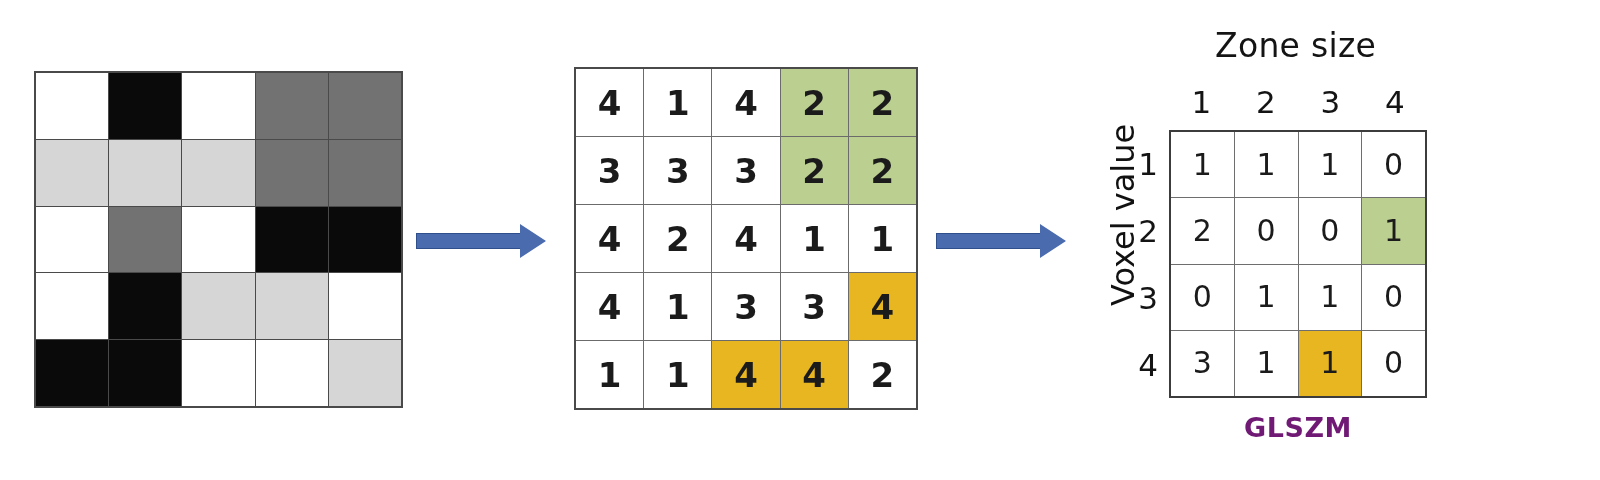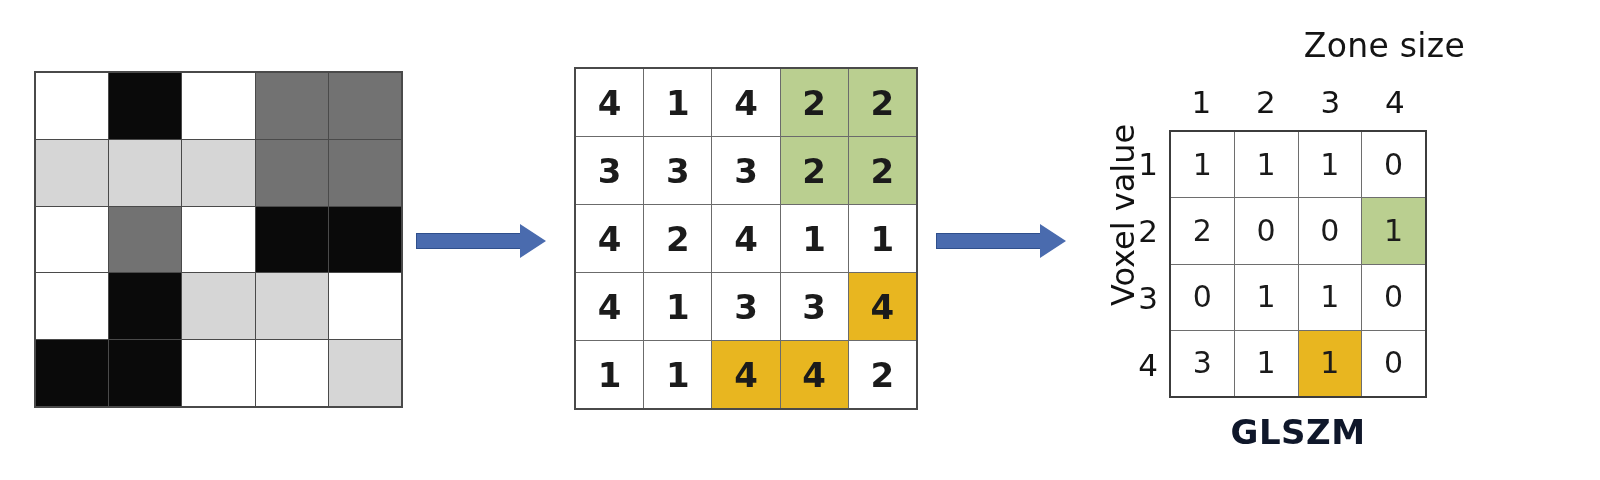--- a/index.html
+++ b/index.html
@@ -66,21 +66,21 @@
     line-height:1;
   }
   #value-matrix .vcell.green{background:#BACF90;}
   #value-matrix .vcell.gold{background:#E8B620;}
 
   
   #glszm-block{position:absolute;left:1085px;top:12px;width:350px;height:440px;}
 
   #zone-size-title{
     position:absolute;left:130px;top:14px;width:250px;
-    text-align:right;
+    text-align:left;
     font-size:33px;font-weight:400;color:#141414;
     letter-spacing:.3px;
   }
   #zone-size-title-inner{display:inline-block;}
 
   #col-headers{
     position:absolute;left:84px;top:68px;
     width:258px;height:44px;
     display:grid;grid-template-columns:repeat(4,1fr);
   }
@@ -125,21 +125,21 @@
     display:flex;align-items:center;justify-content:center;
     font-size:30px;font-weight:400;color:#1b1b1b;
     line-height:1;
   }
   #glszm-table .tcell.green{background:#BACF90;}
   #glszm-table .tcell.gold{background:#E8B620;}
 
   #glszm-caption{
     position:absolute;left:84px;top:400px;width:258px;
     text-align:center;
-    font-size:34px;font-weight:700;color:#0f172a;
+    font-size:27px;font-weight:700;color:#701a75;
     letter-spacing:.5px;
   }
 </style>
 </head>
 <body>
 
 <div class="stage">
 
   <div id="gray-image">
       <div class="gcell" style="background: rgb(255, 255, 255);"></div>

